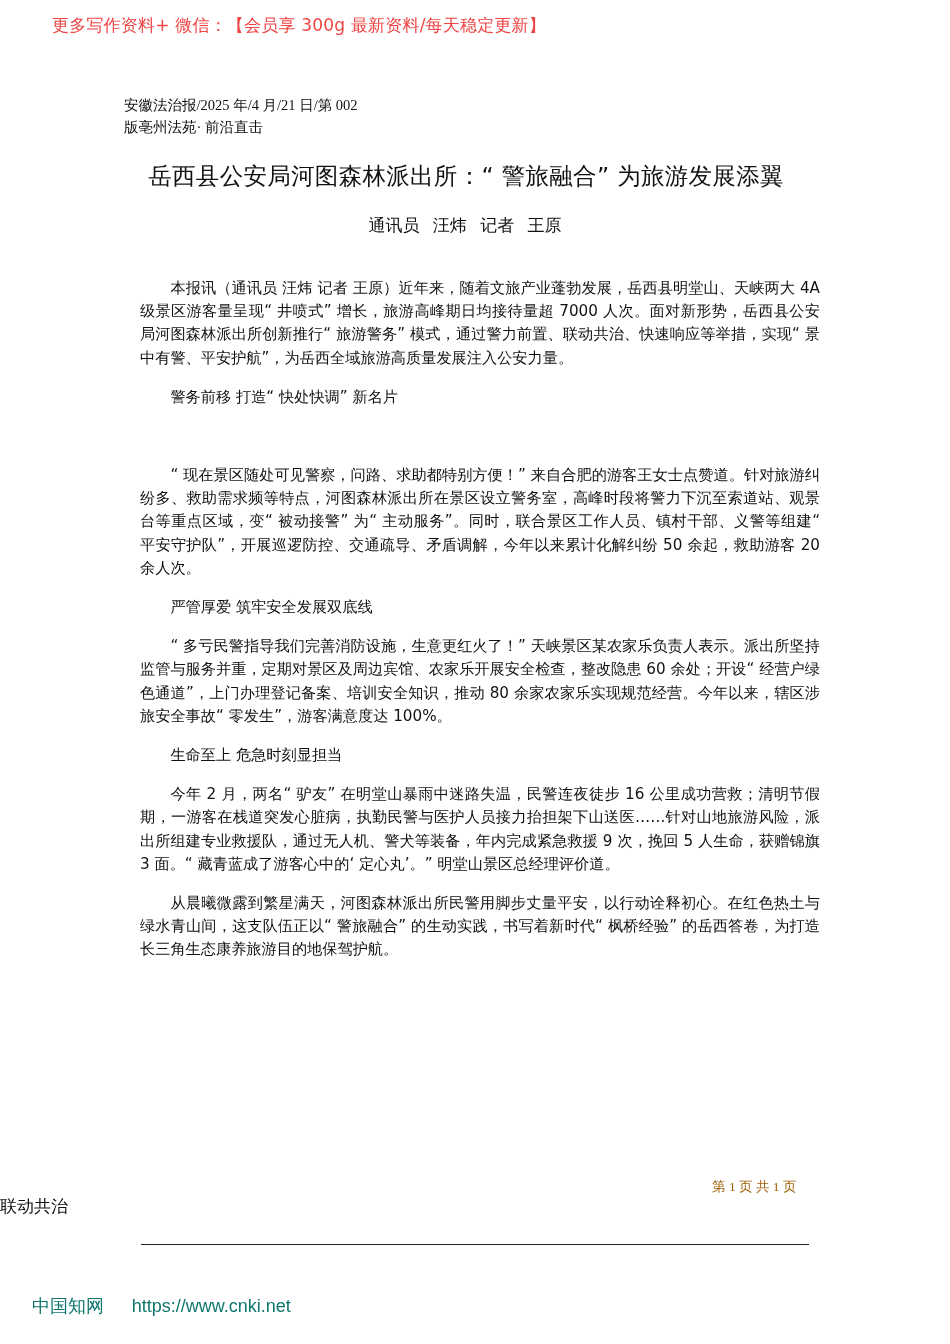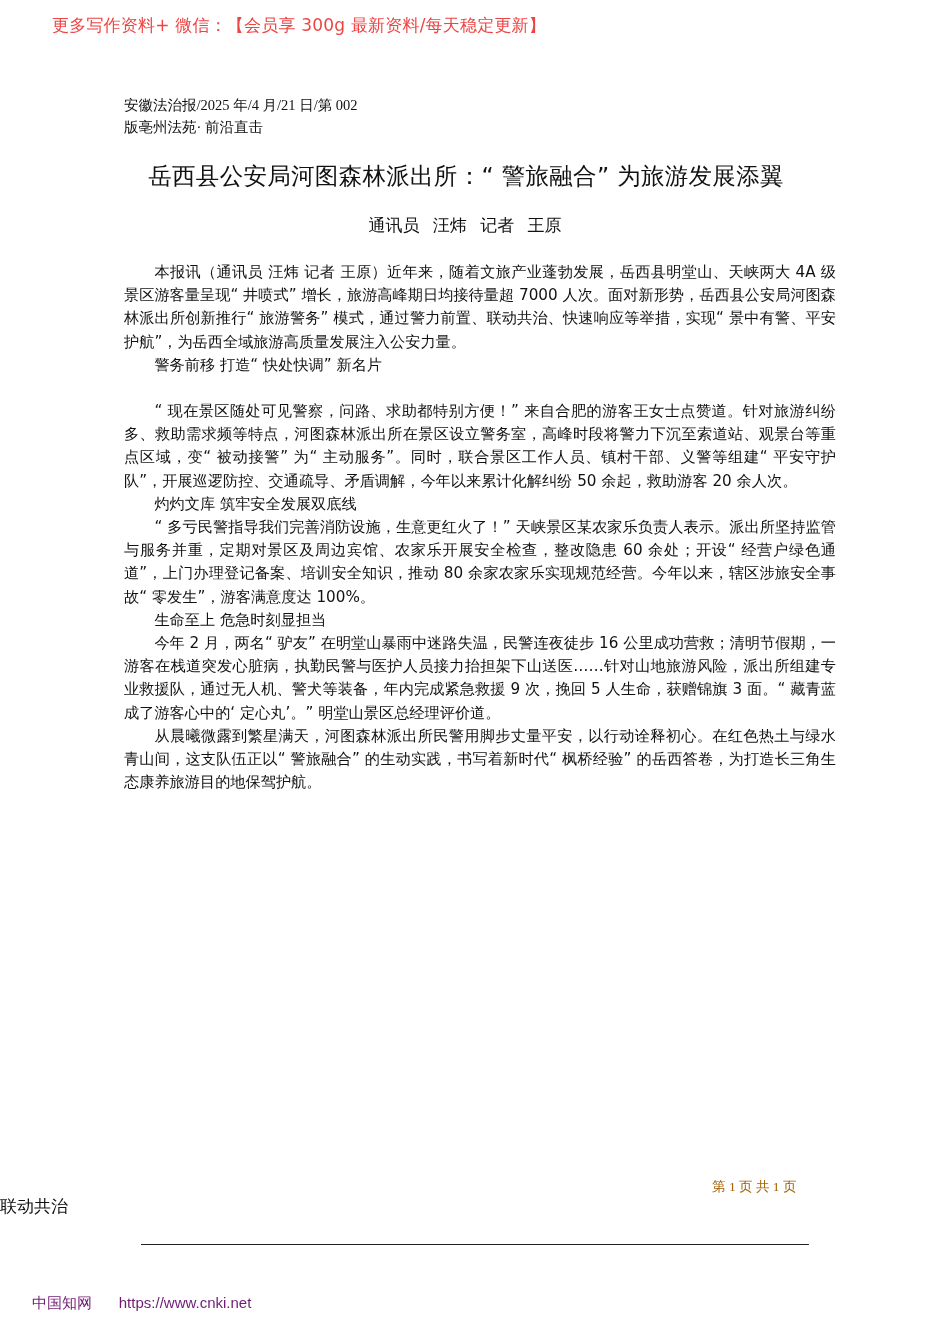--- a/index.html
+++ b/index.html
@@ -60,21 +60,21 @@
       position: absolute;
       left: 124px;
       top: 261px;
       width: 712px;
       font-size: 15.2px;
       line-height: 23.2px;
       color: #111;
       text-align: justify;
     }
     .article-body p {
-      margin: 0;
+      margin: 16px;
       text-indent: 2em;
     }
     .article-body p.subhead {
       text-indent: 2em;
     }
     .article-body .gap { height: 23px; }
     .page-number {
       position: absolute;
       left: 712px;
       top: 1178px;
@@ -96,22 +96,22 @@
       left: 141px;
       top: 1244px;
       width: 668px;
       height: 0;
       border-top: 1.5px solid #222;
     }
     .cnki-footer {
       position: absolute;
       left: 32px;
       top: 1294px;
-      font-size: 15px;
-      color: #701a75;
+      font-size: 18px;
+      color: #0f766e;
       white-space: nowrap;
     }
     .cnki-footer .cnki-url {
       margin-left: 22px;
       font-family: "Liberation Sans", "DejaVu Sans", sans-serif;
     }
   </style>
 </head>
 <body>
 
@@ -129,21 +129,21 @@
   <span>汪炜</span>
   <span>记者</span>
   <span>王原</span>
 </div>
 
 <div class="article-body">
   <p>本报讯（通讯员 汪炜 记者 王原）近年来，随着文旅产业蓬勃发展，岳西县明堂山、天峡两大 4A 级景区游客量呈现“ 井喷式” 增长，旅游高峰期日均接待量超 7000 人次。面对新形势，岳西县公安局河图森林派出所创新推行“ 旅游警务” 模式，通过警力前置、联动共治、快速响应等举措，实现“ 景中有警、平安护航”，为岳西全域旅游高质量发展注入公安力量。</p>
   <p class="subhead">警务前移 打造“ 快处快调” 新名片</p>
   <div class="gap"></div>
   <p>“ 现在景区随处可见警察，问路、求助都特别方便！” 来自合肥的游客王女士点赞道。针对旅游纠纷多、救助需求频等特点，河图森林派出所在景区设立警务室，高峰时段将警力下沉至索道站、观景台等重点区域，变“ 被动接警” 为“ 主动服务”。同时，联合景区工作人员、镇村干部、义警等组建“ 平安守护队”，开展巡逻防控、交通疏导、矛盾调解，今年以来累计化解纠纷 50 余起，救助游客 20 余人次。</p>
-  <p class="subhead">灼灼文库 筑牢安全发展双底线</p>
+  <p class="subhead">严管厚爱 筑牢安全发展双底线</p>
   <p>“ 多亏民警指导我们完善消防设施，生意更红火了！” 天峡景区某农家乐负责人表示。派出所坚持监管与服务并重，定期对景区及周边宾馆、农家乐开展安全检查，整改隐患 60 余处；开设“ 经营户绿色通道”，上门办理登记备案、培训安全知识，推动 80 余家农家乐实现规范经营。今年以来，辖区涉旅安全事故“ 零发生”，游客满意度达 100%。</p>
   <p class="subhead">生命至上 危急时刻显担当</p>
   <p>今年 2 月，两名“ 驴友” 在明堂山暴雨中迷路失温，民警连夜徒步 16 公里成功营救；清明节假期，一游客在栈道突发心脏病，执勤民警与医护人员接力抬担架下山送医……针对山地旅游风险，派出所组建专业救援队，通过无人机、警犬等装备，年内完成紧急救援 9 次，挽回 5 人生命，获赠锦旗 3 面。“ 藏青蓝成了游客心中的‘ 定心丸’。” 明堂山景区总经理评价道。</p>
   <p>从晨曦微露到繁星满天，河图森林派出所民警用脚步丈量平安，以行动诠释初心。在红色热土与绿水青山间，这支队伍正以“ 警旅融合” 的生动实践，书写着新时代“ 枫桥经验” 的岳西答卷，为打造长三角生态康养旅游目的地保驾护航。</p>
 </div>
 
 <div class="page-number">第 1 页 共 1 页</div>
 
 <div class="library-name">联动共治</div>
 

